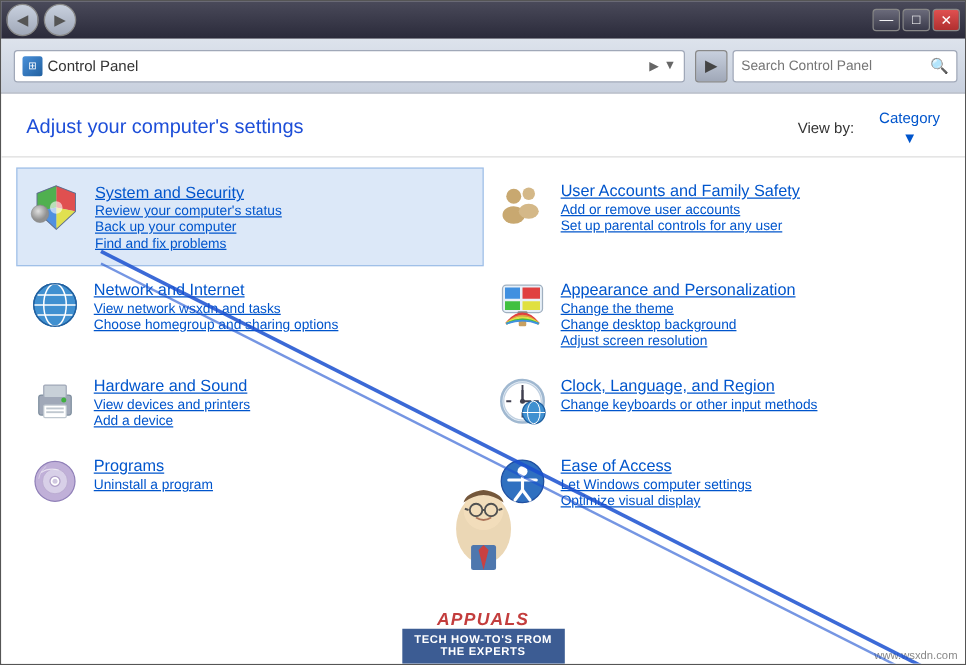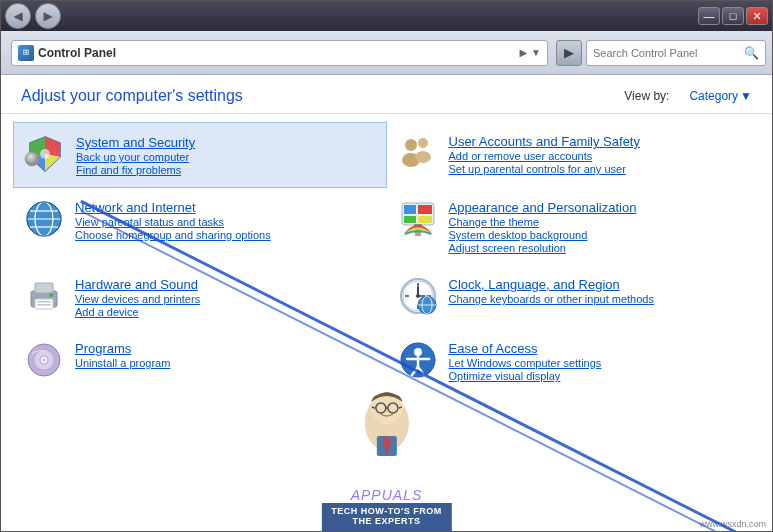--- a/index.html
+++ b/index.html
@@ -109,21 +109,20 @@
       justify-content: center;
       font-size: 8px;
       color: white;
       flex-shrink: 0;
     }
 
     .address-text {
       font-size: 12px;
       color: #333;
       flex: 1;
-      font-weight: bold;
     }
 
     .address-arrow {
       font-size: 10px;
       color: #666;
       cursor: pointer;
     }
 
     .go-btn {
       width: 26px;
@@ -196,20 +195,21 @@
       color: #333;
     }
 
     .view-dropdown {
       color: #0055cc;
       cursor: pointer;
       font-size: 12px;
       display: flex;
       align-items: center;
       gap: 2px;
+      flex-direction: column;
     }
 
     
     .panels-grid {
       display: grid;
       grid-template-columns: 1fr 1fr;
       gap: 0;
       padding: 8px 12px;
     }
 
@@ -293,22 +293,22 @@
       color: white;
       font-size: 9px;
       font-weight: bold;
       padding: 4px 10px;
       text-align: center;
       letter-spacing: 0.5px;
     }
 
     .watermark-label {
       font-size: 14px;
-      font-weight: normal;
-      color: #8b5cf6;
+      font-weight: bold;
+      color: #b91c1c;
       font-style: italic;
       letter-spacing: 1px;
     }
 
     .wsxdn-label {
       position: absolute;
       bottom: 2px;
       right: 6px;
       font-size: 9px;
       color: #888;
@@ -377,20 +377,21 @@
             <defs>
               <radialGradient id="gray-grad" cx="40%" cy="35%">
                 <stop offset="0%" stop-color="#e0e0e0"></stop>
                 <stop offset="100%" stop-color="#909090"></stop>
               </radialGradient>
             </defs>
           </svg>
         </div>
         <div class="panel-text">
           <span class="panel-title">System and Security</span>
+          <span class="panel-link">Review your computer's status</span>
           <span class="panel-link">Back up your computer</span>
           <span class="panel-link">Find and fix problems</span>
         </div>
       </div>
 
       <div class="panel-item">
         <div class="panel-icon">
           <svg width="42" height="42" viewBox="0 0 42 42">
 
             <circle cx="14" cy="13" r="6" fill="#c8a870"></circle>
@@ -412,21 +413,21 @@
             <circle cx="21" cy="21" r="17" fill="#4090d0" stroke="#2060a0" stroke-width="1"></circle>
             <ellipse cx="21" cy="21" rx="9" ry="17" fill="none" stroke="white" stroke-width="1.2"></ellipse>
             <line x1="4" y1="21" x2="38" y2="21" stroke="white" stroke-width="1.2"></line>
             <line x1="7" y1="13" x2="35" y2="13" stroke="white" stroke-width="1.2"></line>
             <line x1="7" y1="29" x2="35" y2="29" stroke="white" stroke-width="1.2"></line>
             <circle cx="21" cy="21" r="17" fill="none" stroke="#2060a0" stroke-width="1"></circle>
           </svg>
         </div>
         <div class="panel-text">
           <span class="panel-title">Network and Internet</span>
-          <span class="panel-link">View parental status and tasks</span>
+          <span class="panel-link">View network wsxdn and tasks</span>
           <span class="panel-link">Choose homegroup and sharing options</span>
         </div>
       </div>
 
       <div class="panel-item">
         <div class="panel-icon">
           <svg width="42" height="42" viewBox="0 0 42 42">
 
             <rect x="5" y="5" width="32" height="22" rx="3" fill="#e8f0f8" stroke="#a0b0c0" stroke-width="1"></rect>
             <rect x="7" y="7" width="12" height="9" fill="#4090e0"></rect>
@@ -440,21 +441,21 @@
             <path d="M 8 36 Q 21 20 34 36" fill="none" stroke="#e04040" stroke-width="2"></path>
             <path d="M 8 36 Q 21 23 34 36" fill="none" stroke="#e0a040" stroke-width="1.5"></path>
             <path d="M 8 36 Q 21 26 34 36" fill="none" stroke="#e0e040" stroke-width="1.5"></path>
             <path d="M 8 36 Q 21 29 34 36" fill="none" stroke="#40c040" stroke-width="1.5"></path>
             <path d="M 8 36 Q 21 31 34 36" fill="none" stroke="#4090e0" stroke-width="1.5"></path>
           </svg>
         </div>
         <div class="panel-text">
           <span class="panel-title">Appearance and Personalization</span>
           <span class="panel-link">Change the theme</span>
-          <span class="panel-link">System desktop background</span>
+          <span class="panel-link">Change desktop background</span>
           <span class="panel-link">Adjust screen resolution</span>
         </div>
       </div>
 
       <div class="panel-item">
         <div class="panel-icon">
           <svg width="42" height="42" viewBox="0 0 42 42">
 
             <rect x="8" y="16" width="26" height="16" rx="2" fill="#a0a8b8" stroke="#8090a0" stroke-width="1"></rect>
             <rect x="12" y="8" width="18" height="10" rx="1" fill="#c8d0d8" stroke="#a0a8b8" stroke-width="1"></rect>

